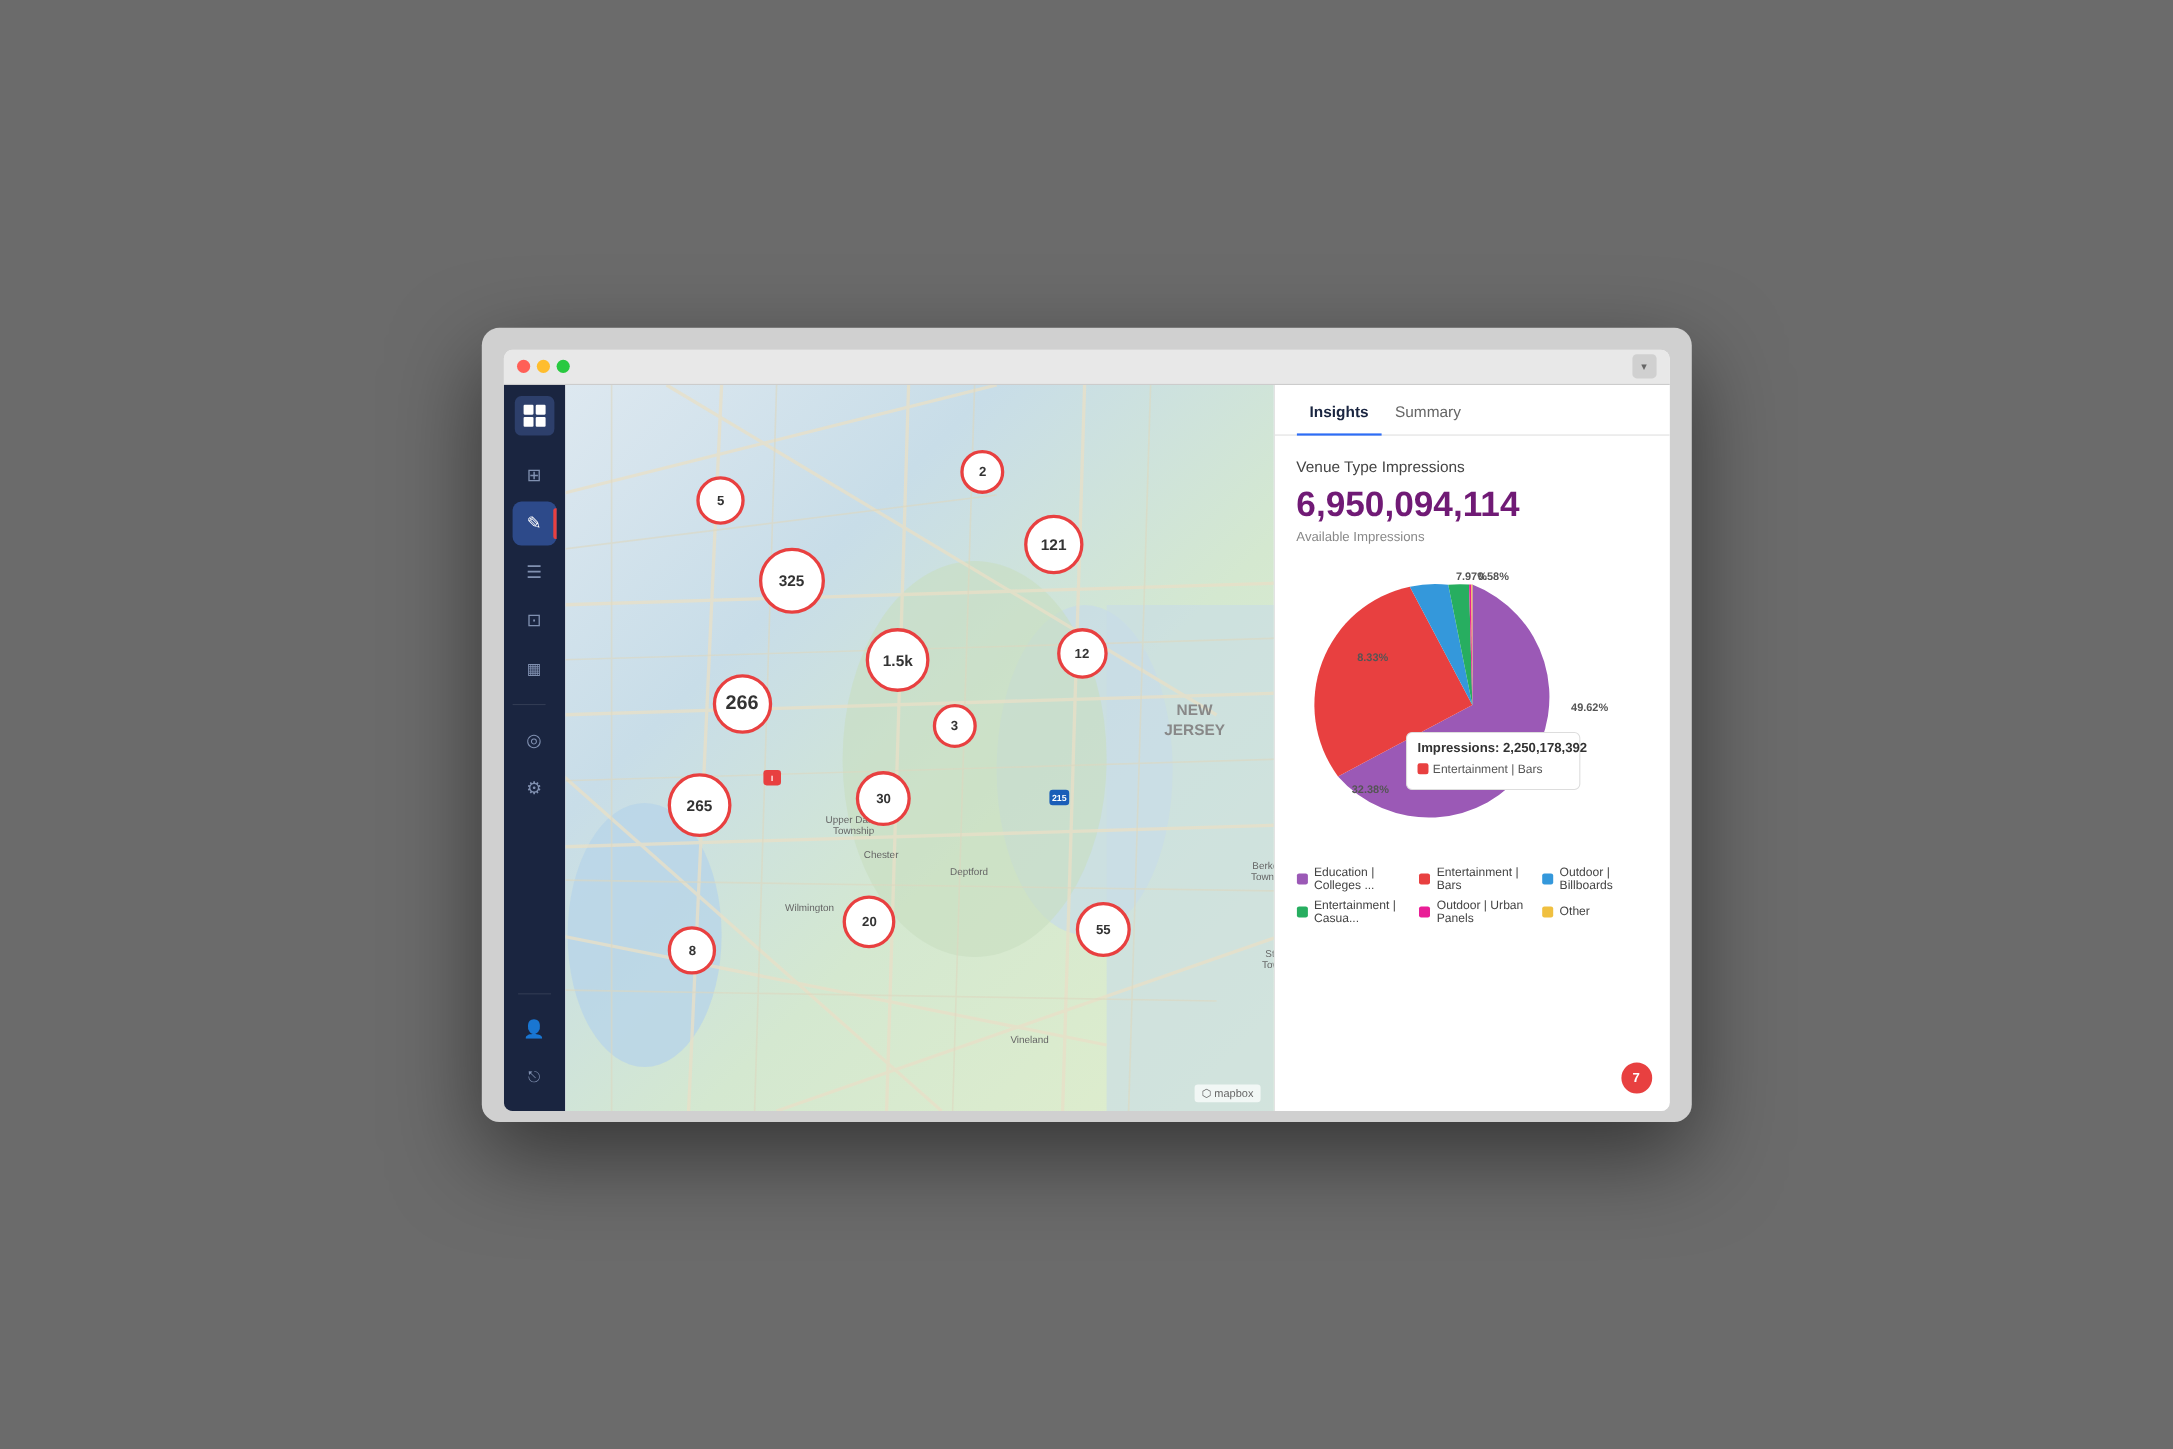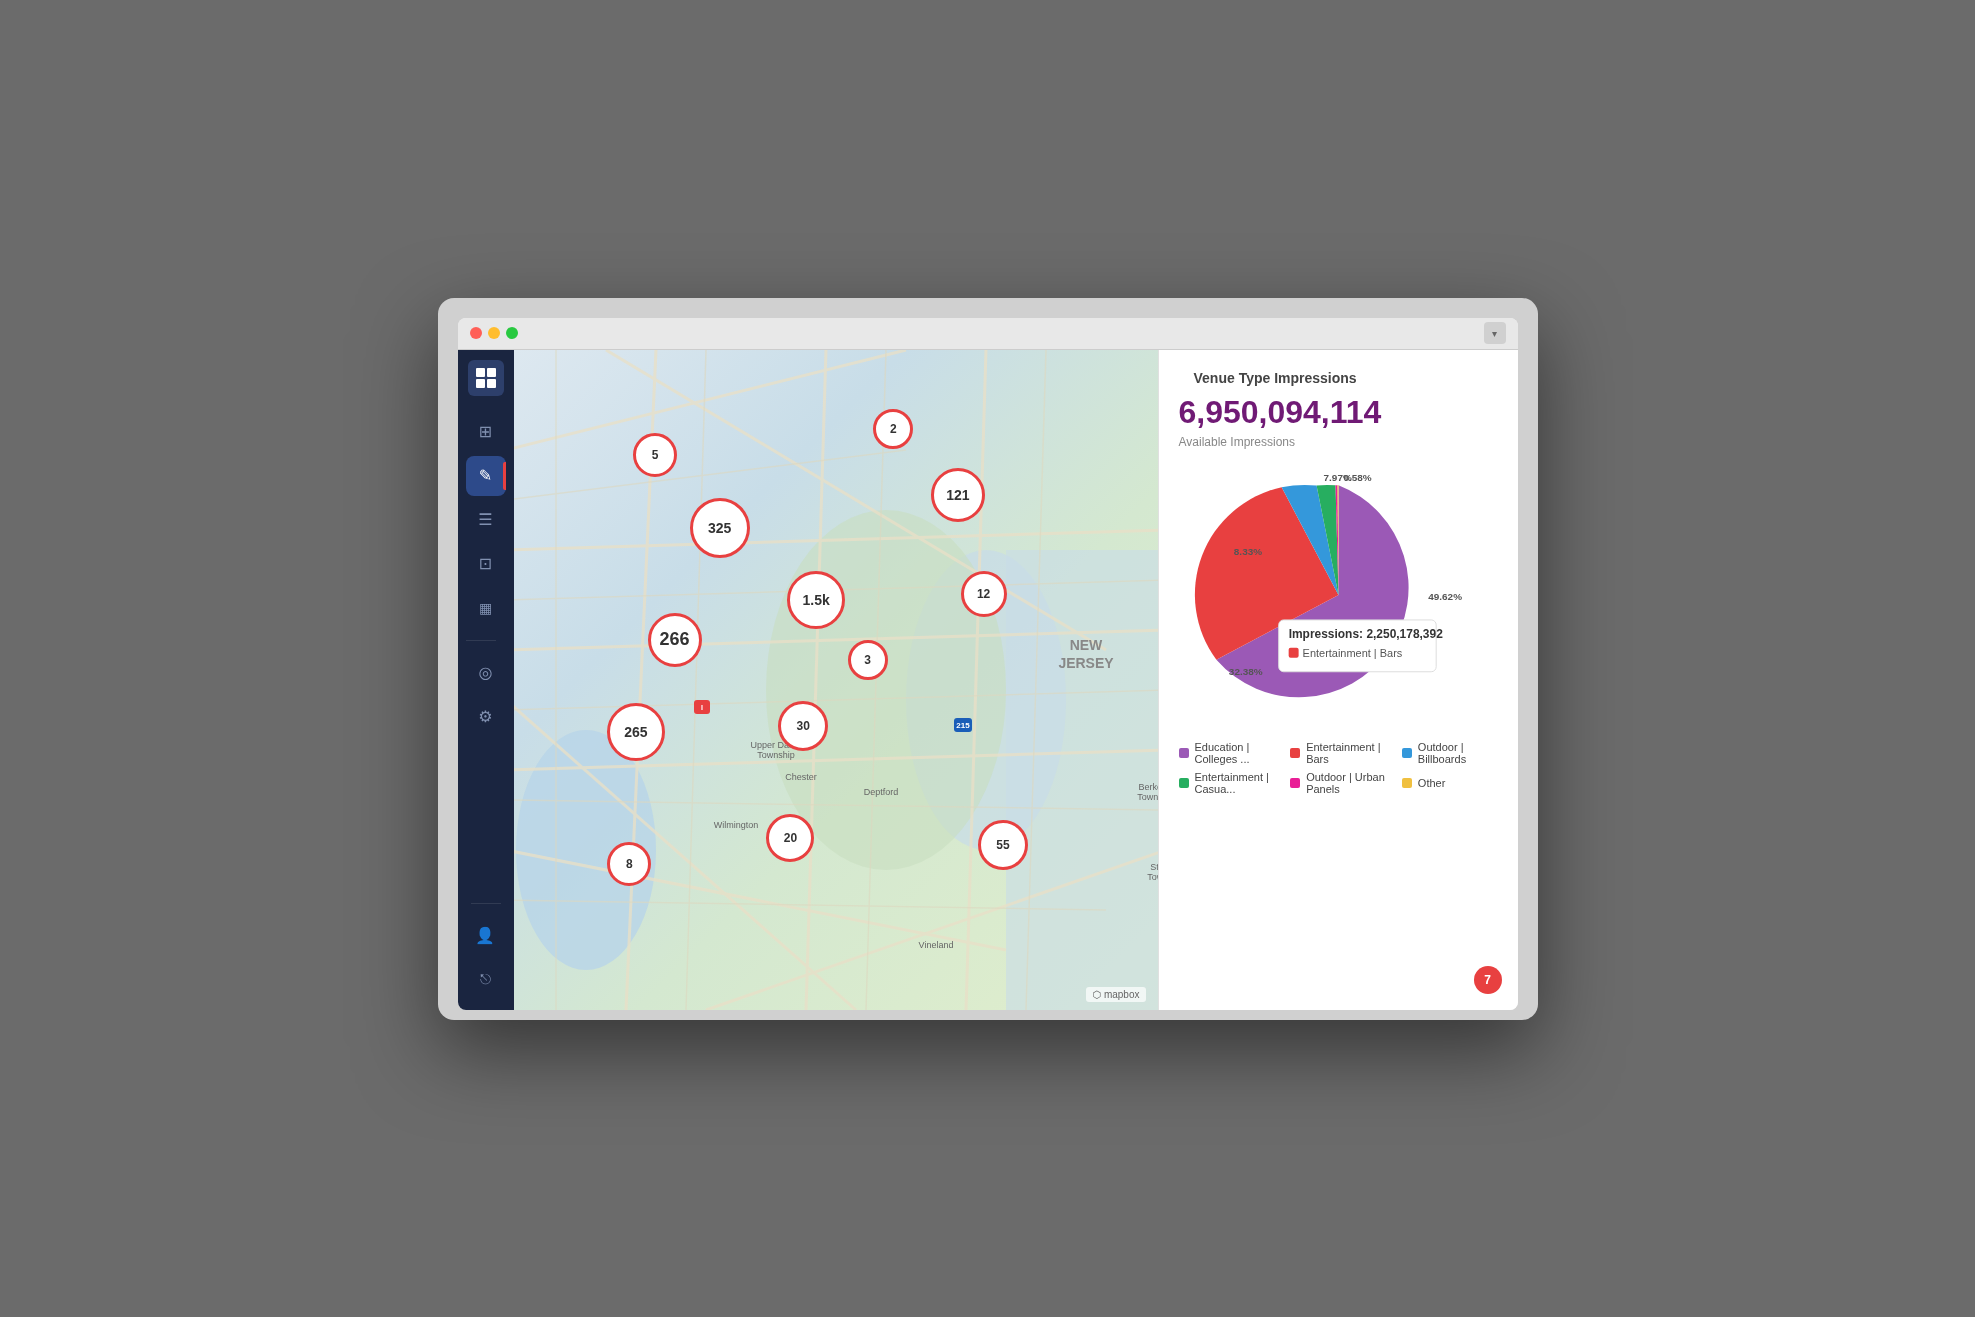--- a/index.html
+++ b/index.html
@@ -211,23 +211,22 @@
 
     .panel-content {
       flex: 1;
       overflow-y: auto;
       padding: 20px;
     }
 
     .venue-type-title {
       font-size: 14px;
       color: #444;
-      font-weight: 700;
+      font-weight: 400;
       margin-bottom: 8px;
-      margin-left: 15px;
     }
 
     .big-number {
       font-size: 32px;
       font-weight: 700;
       color: #701a75;
       margin-bottom: 4px;
     }
 
     .available-label {
@@ -459,20 +458,24 @@
               <div class="map-marker" style="top: 78%; left: 18%; width: 44px; height: 44px; position: absolute; transform: translate(-50%, -50%); font-size: 12px;">8</div>
             </div>
 
           <div class="mapbox-attribution">
             <span>⬡ mapbox</span>
           </div>
         </div>
       </div>
 
       <div class="right-panel">
+        <div class="panel-tabs">
+          <div class="panel-tab active">Insights</div>
+          <div class="panel-tab">Summary</div>
+        </div>
 
         <div class="panel-content">
           <div class="venue-type-title">Venue Type Impressions</div>
           <div class="big-number">6,950,094,114</div>
           <div class="available-label">Available Impressions</div>
 
           <div class="chart-container">
             <svg width="100%" height="260" viewBox="0 0 320 260">
 
               <path d="M160,130 L160,20 A110,110 0 1,1 37.5,195 Z" fill="#9b59b6"></path>

